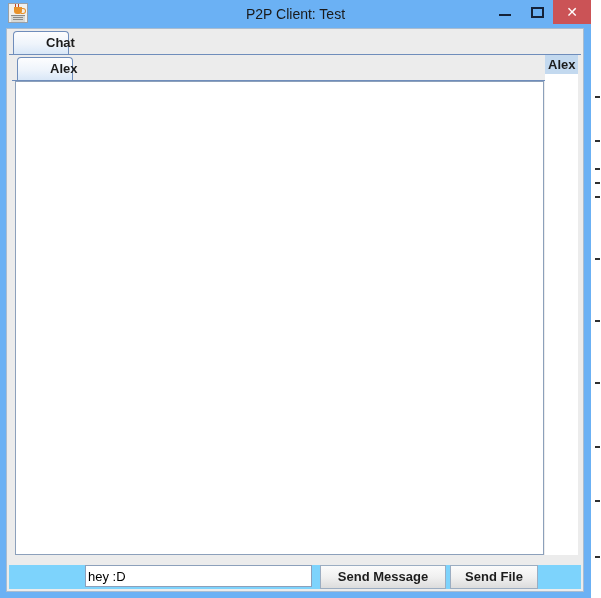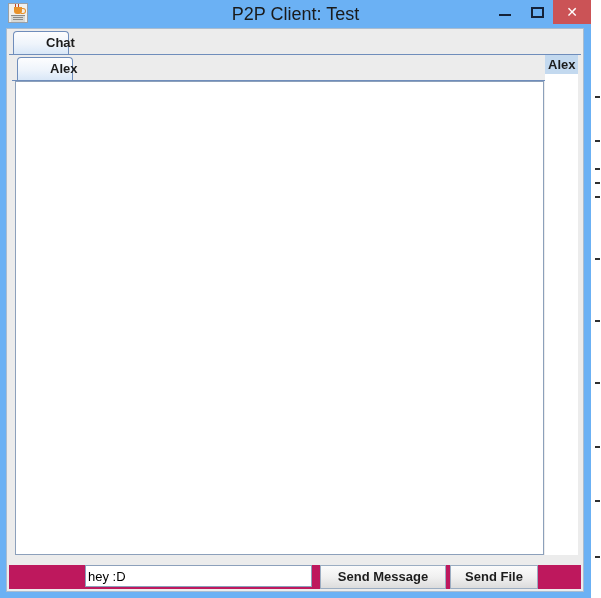--- a/index.html
+++ b/index.html
@@ -118,21 +118,21 @@
   }
 
   #title-text {
     position: absolute;
     left: 0;
     top: 0;
     width: 591px;
     height: 28px;
     line-height: 28px;
     text-align: center;
-    font-size: 18px;
+    font-size: 14px;
     color: #1a1a1a;
     font-family: "Liberation Sans", sans-serif;
     pointer-events: none;
   }
 
   .winbtn {
     position: absolute;
     top: 0;
     height: 24px;
     cursor: default;
@@ -307,21 +307,21 @@
     background: #c3d9ef;
   }
 
   
   #bottom-bar {
     position: absolute;
     left: 2px;
     top: 536px;
     width: 572px;
     height: 24px;
-    background: #be185d;
+    background: #7dd3fc;
   }
   #msg-input {
     position: absolute;
     left: 76px;
     top: 0px;
     width: 227px;
     height: 22px;
     background: #ffffff;
     border: 1px solid #8ca0bb;
     box-sizing: border-box;

